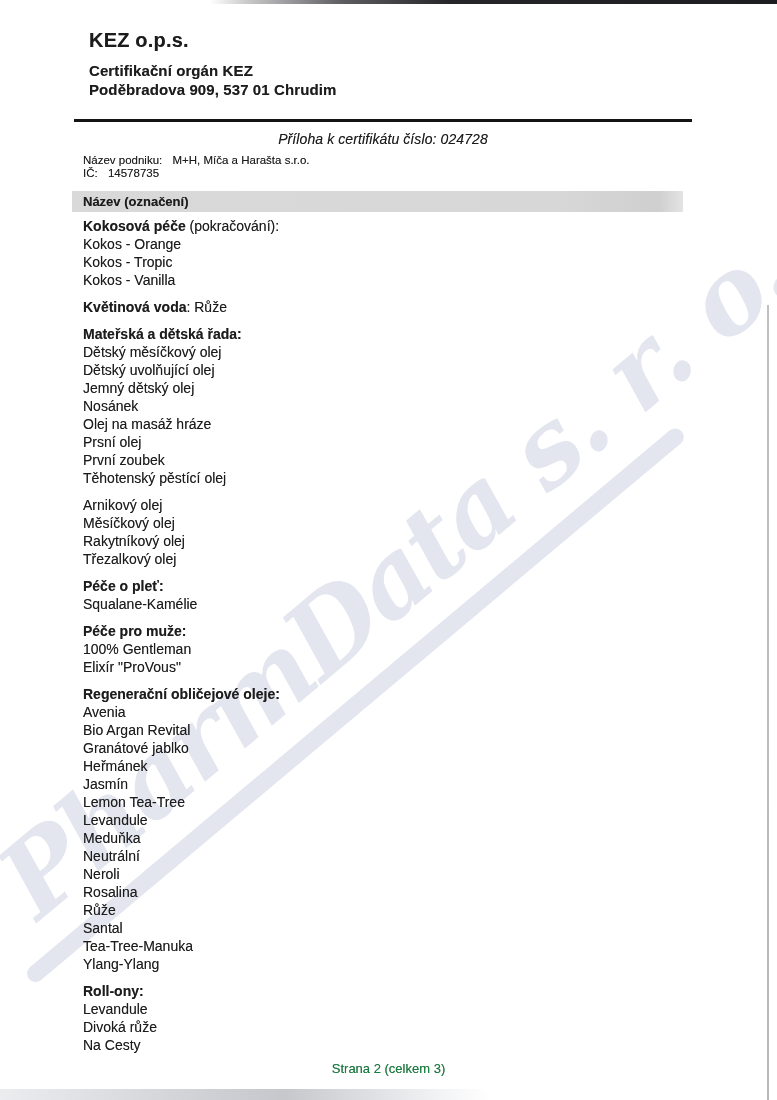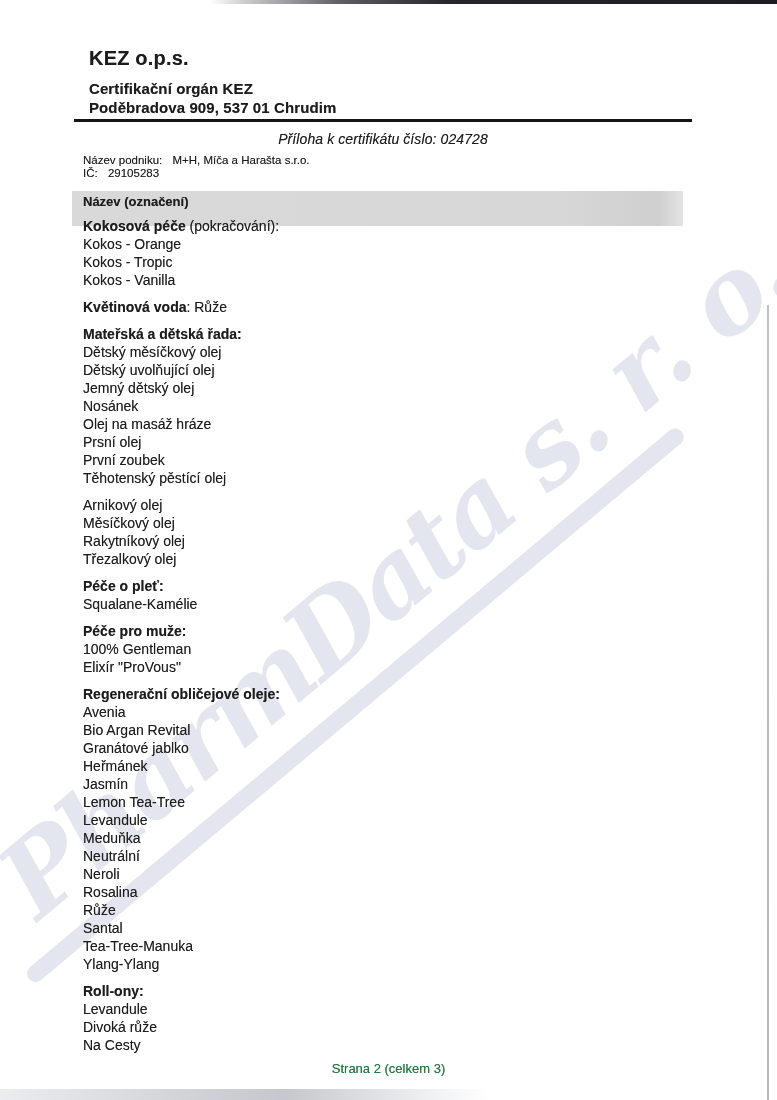--- a/index.html
+++ b/index.html
@@ -30,32 +30,32 @@
   }
   
   .watermark{position:absolute;top:0;left:0;z-index:0;pointer-events:none;}
   .watermark text{
     font-family:"DejaVu Serif", serif;
     font-style:italic;font-weight:bold;
     letter-spacing:-3px;
   }
   
   .content-layer{position:absolute;top:0;left:0;width:777px;height:1100px;z-index:1;}
-  .header-block{position:absolute;left:89px;top:46px;}
+  .header-block{position:absolute;left:89px;top:28px;}
   .org-name{font-size:20px;font-weight:bold;line-height:24px;margin:0 0 9px 0;letter-spacing:.2px;}
   .subhead{font-size:15px;font-weight:bold;line-height:19px;letter-spacing:.1px;}
   .rule{position:absolute;left:74px;top:119px;width:618px;height:3px;background:#141414;}
   .attachment-title{
     position:absolute;left:74px;top:131px;width:618px;text-align:center;
     font-size:14px;font-weight:normal;font-style:italic;letter-spacing:.1px;
   }
   .company-block{position:absolute;left:83px;top:154px;font-size:11.5px;line-height:12.5px;}
   .company-line .lbl{margin-right:7px;margin-top:30px;}
   .table-header-bar{
-    position:absolute;left:72px;top:191px;width:611px;height:35px;
+    position:absolute;left:72px;top:191px;width:611px;height:21px;
     background:linear-gradient(to right,#d9d9d9 0%,#d7d7d7 80%,#cfcfcf 96%,#e4e4e4 100%);
     font-size:13px;font-weight:bold;line-height:21px;
     padding-left:11px;box-sizing:border-box;
   }
   .sections{position:absolute;left:83px;top:217px;font-size:14px;line-height:18px;width:560px;}
   .section{margin-bottom:9px;}
   .section-heading .bold{font-weight:bold;}
   .footer{
     position:absolute;left:0;top:1061px;width:777px;text-align:center;
     font-size:13px;color:#15803d;
@@ -91,21 +91,21 @@
 
     <div class="attachment-title">Příloha k certifikátu číslo: 024728</div>
 
     <div class="company-block">
       <div class="company-line">
         <span class="lbl">Název podniku:</span>
         <span>M+H, Míča a Harašta s.r.o.</span>
       </div>
       <div class="company-line">
         <span class="lbl">IČ:</span>
-        <span>29105283</span>
+        <span>14578735</span>
       </div>
     </div>
 
     <div class="table-header-bar">Název (označení)</div>
 
     <div class="sections" id="sections">
         <div class="section">
           <div class="section-heading"><span class="bold">Kokosová péče</span><span> (pokračování):</span></div>
           <div class="product-item">Kokos - Orange</div>
           <div class="product-item">Kokos - Tropic</div>

